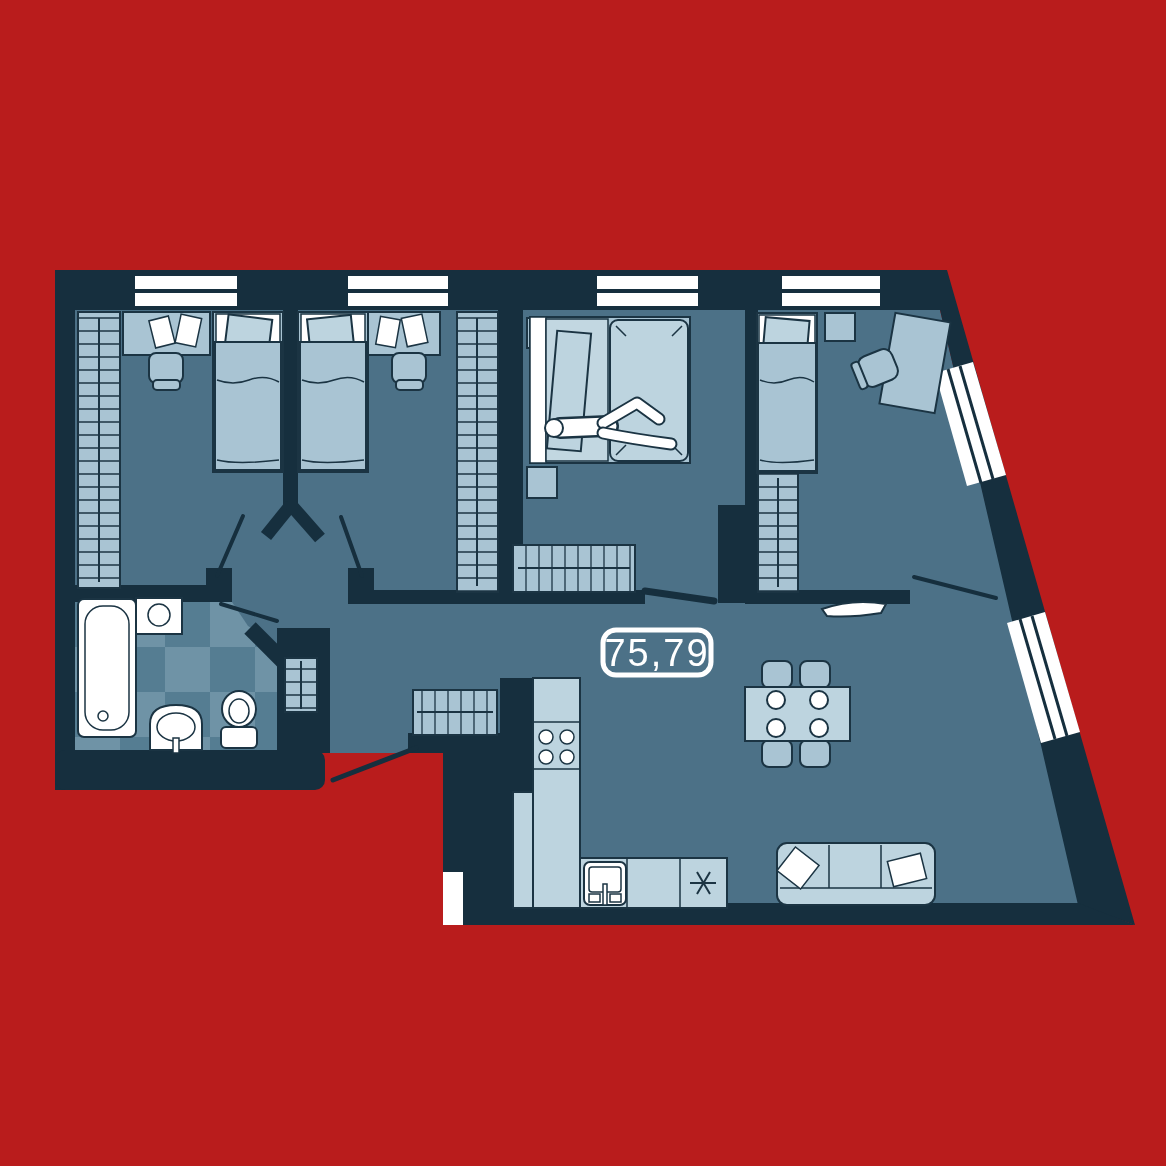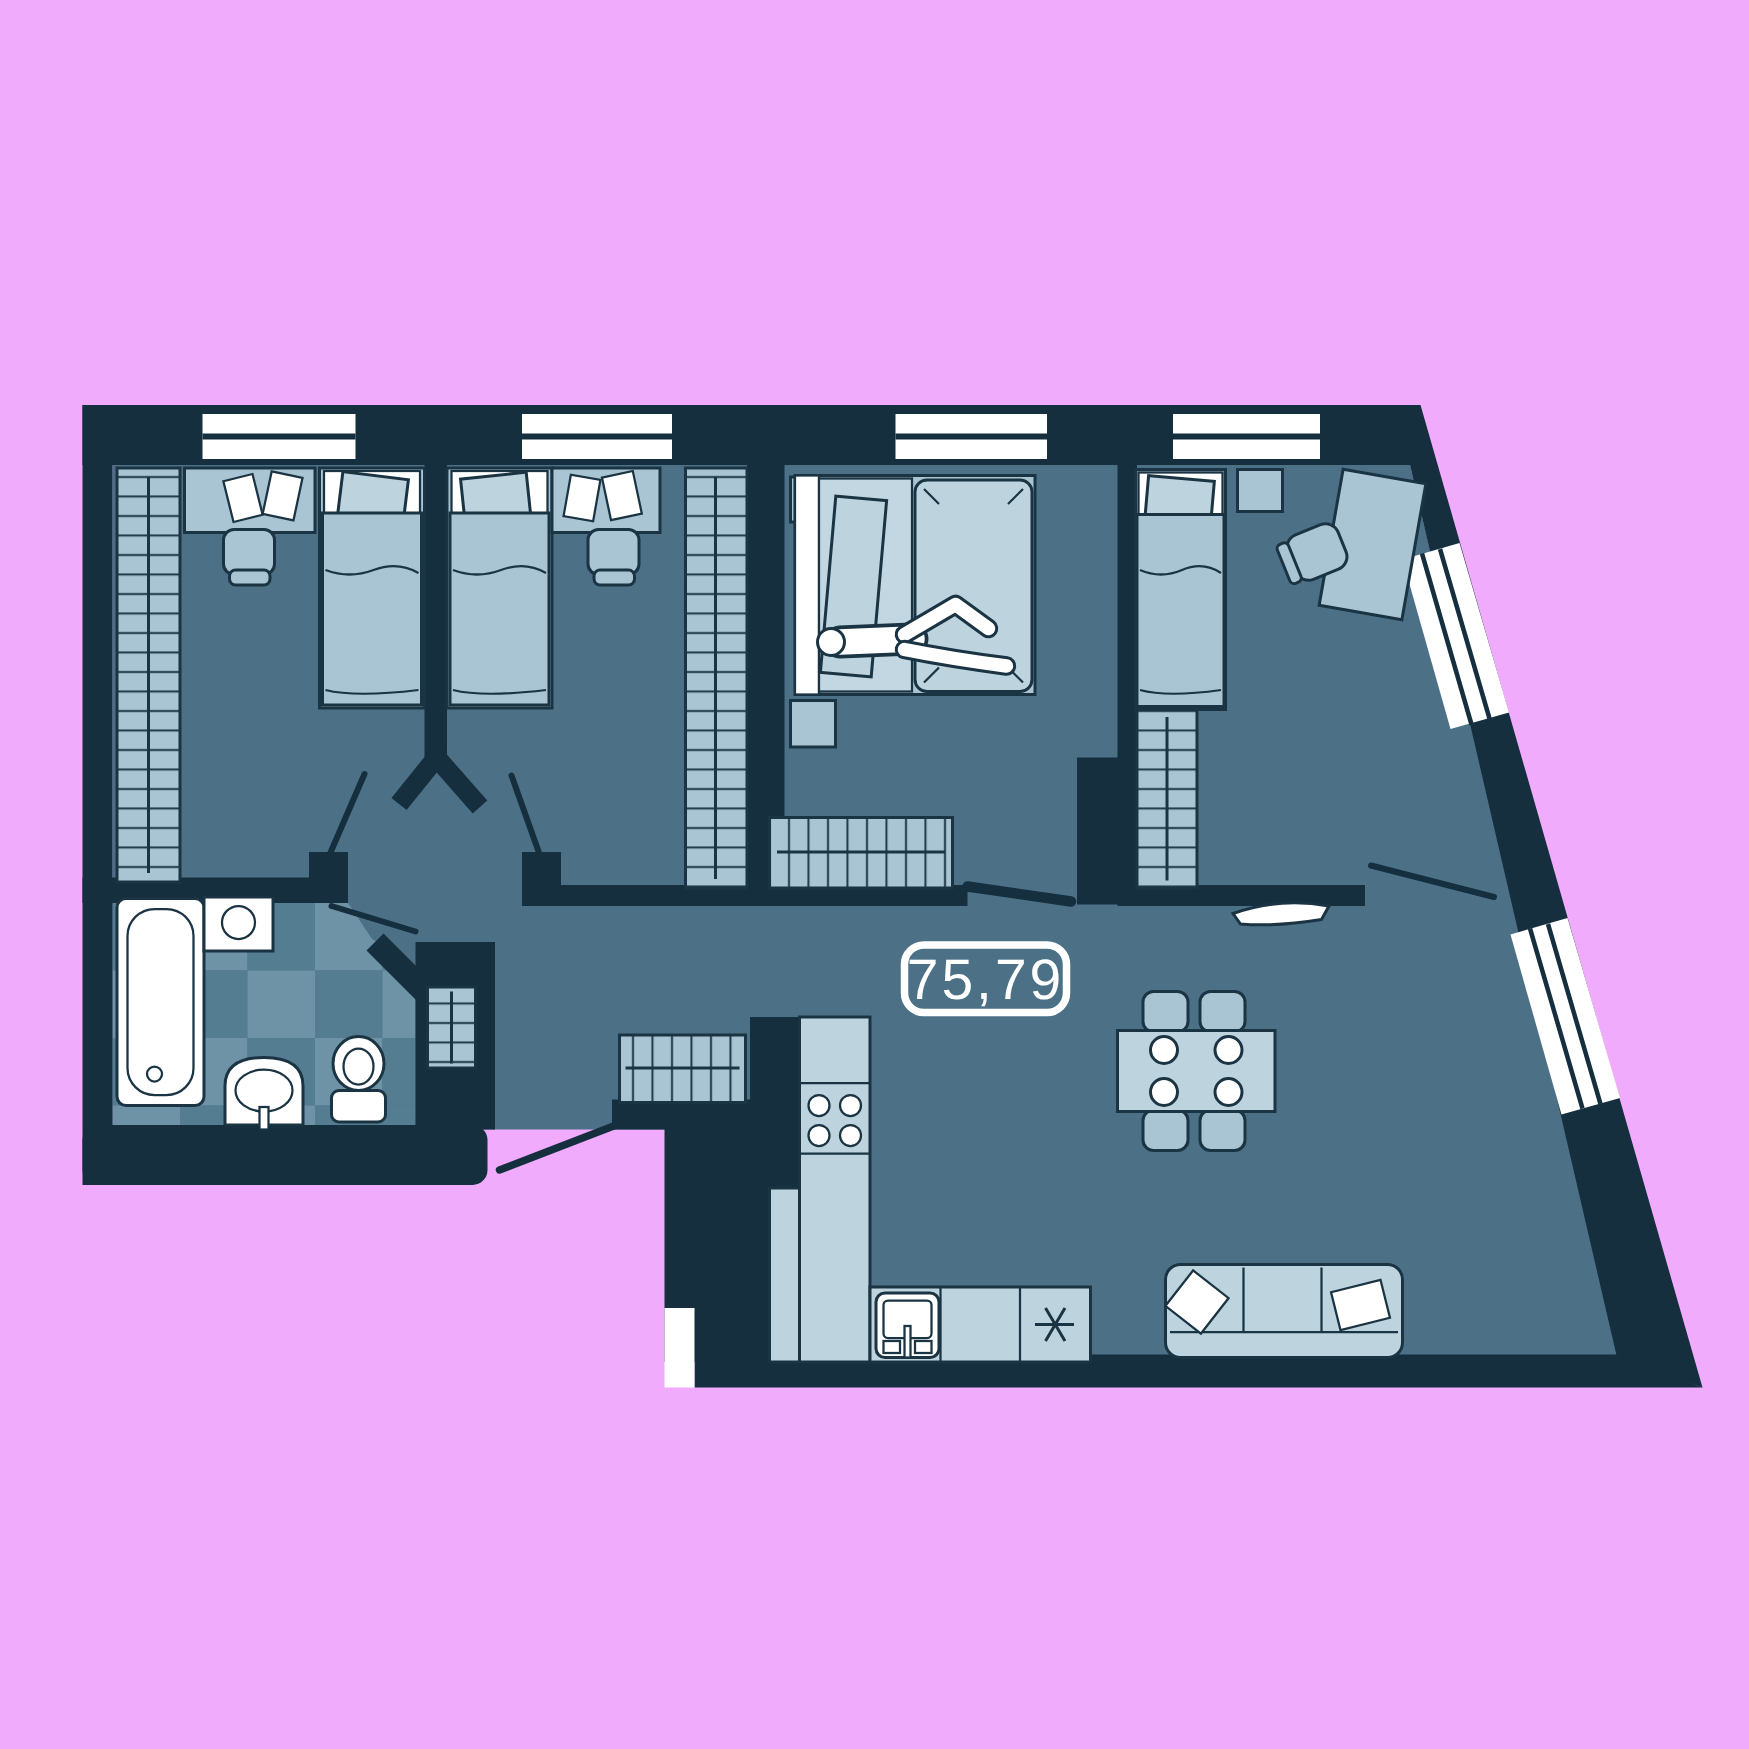--- a/index.html
+++ b/index.html
@@ -1,16 +1,16 @@
 <!DOCTYPE html>
 <html style="--wall: #162f3e; --floor: #4c7187; --furniture: #a9c4d3; --furniture_light: #bdd4df; --white: #ffffff; --outline: #1b3443; --tile_a: #557d92; --tile_b: #6f93a6;"><head>
 <meta charset="utf-8">
 <style>
   html,body { margin:0; padding:0; background:#ffffff; }
-  .stage { width:1166px; height:1166px; position:relative; background:#f0abfc; }
+  .stage { width:1166px; height:1166px; position:relative; background:#b91c1c; }
   svg { display:block; }
 
   .wall      { fill: var(--wall); }
   .wallstub  { stroke: var(--wall); fill:none; }
   .floor     { fill: var(--floor); }
   .furn      { fill: var(--furniture); stroke: var(--outline); stroke-width:2; }
   .furnl     { fill: var(--furniture_light); stroke: var(--outline); stroke-width:2; }
   .fix       { fill: var(--white); stroke: var(--outline); stroke-width:2; }
   .fixthin   { fill: var(--white); stroke: var(--outline); stroke-width:1.5; }
   .ol        { stroke: var(--outline); fill:none; }

